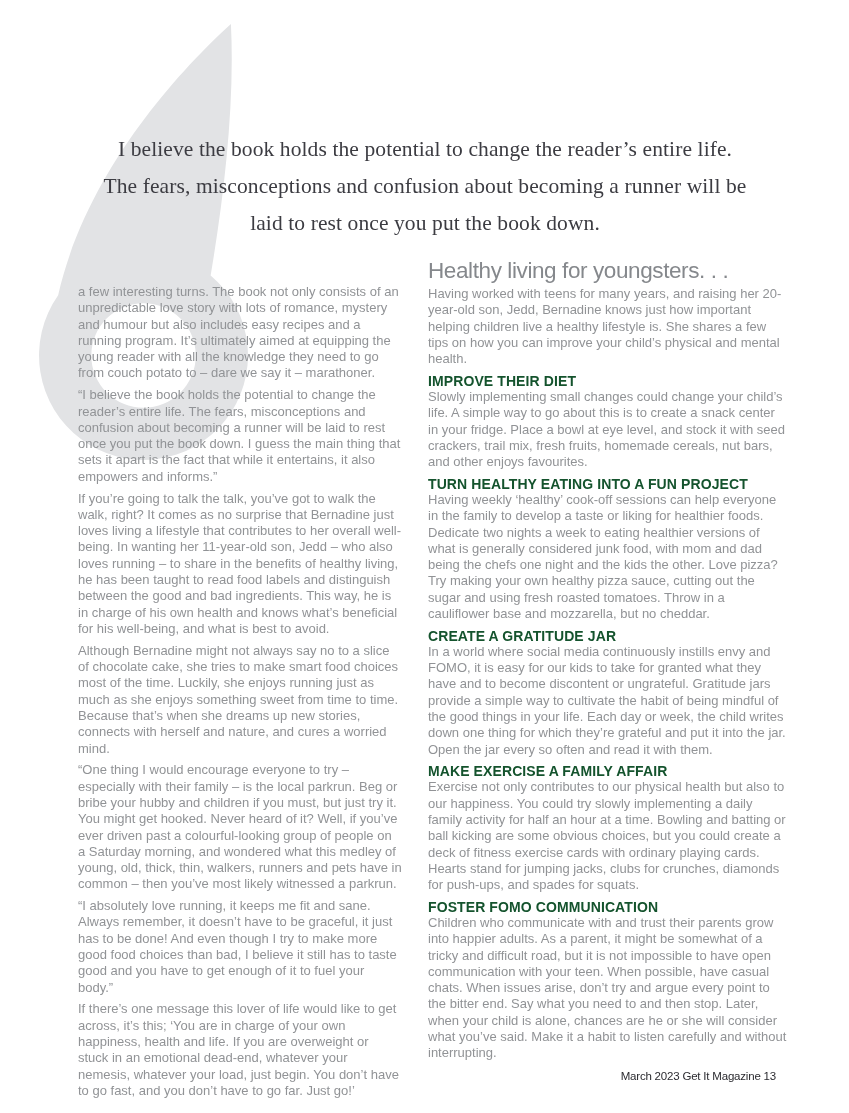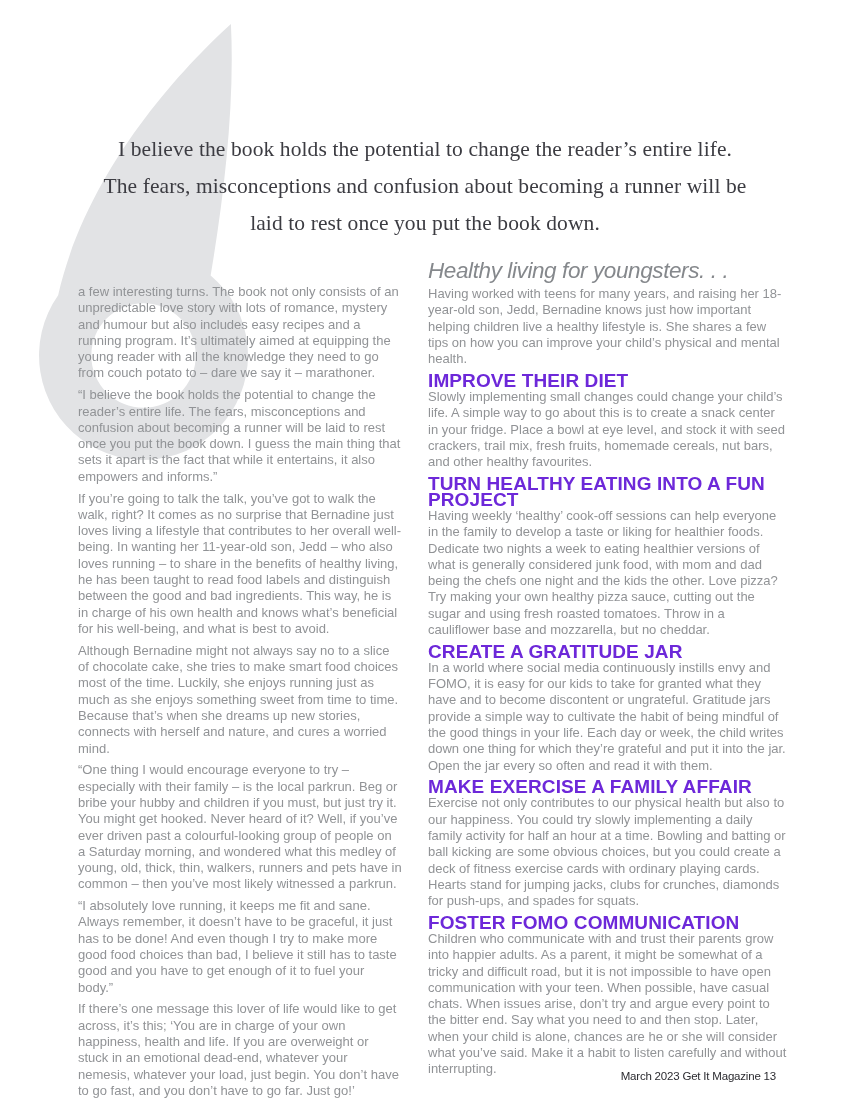--- a/index.html
+++ b/index.html
@@ -63,26 +63,25 @@
     margin: 0 0 5.5px 0;
   }
 
   .article-heading {
     font-size: 22.5px;
     line-height: 26px;
     font-weight: 400;
     color: #85888c;
     letter-spacing: -0.4px;
     margin: 0 0 2px 0;
-    font-style: italic;
   }
   .section-title {
     font-weight: 700;
-    color: #6d28d9;
-    font-size: 19px;
+    color: #14532d;
+    font-size: 14px;
     line-height: 16px;
     letter-spacing: 0.1px;
     margin: 3px 0 0 0;
   }
   .section-body {
     margin: 0 0 4px 0;
   }
 
   
   .footer {
@@ -120,24 +119,24 @@
     <p>“I believe the book holds the potential to change the reader’s entire life. The fears, misconceptions and confusion about becoming a runner will be laid to rest once you put the book down. I guess the main thing that sets it apart is the fact that while it entertains, it also empowers and informs.”</p>
     <p>If you’re going to talk the talk, you’ve got to walk the walk, right? It comes as no surprise that Bernadine just loves living a lifestyle that contributes to her overall well-being. In wanting her 11-year-old son, Jedd – who also loves running – to share in the benefits of healthy living, he has been taught to read food labels and distinguish between the good and bad ingredients. This way, he is in charge of his own health and knows what’s beneficial for his well-being, and what is best to avoid.</p>
     <p>Although Bernadine might not always say no to a slice of chocolate cake, she tries to make smart food choices most of the time. Luckily, she enjoys running just as much as she enjoys something sweet from time to time. Because that’s when she dreams up new stories, connects with herself and nature, and cures a worried mind.</p>
     <p>“One thing I would encourage everyone to try – especially with their family – is the local parkrun. Beg or bribe your hubby and children if you must, but just try it. You might get hooked. Never heard of it? Well, if you’ve ever driven past a colourful-looking group of people on a Saturday morning, and wondered what this medley of young, old, thick, thin, walkers, runners and pets have in common – then you’ve most likely witnessed a parkrun.</p>
     <p>“I absolutely love running, it keeps me fit and sane. Always remember, it doesn’t have to be graceful, it just has to be done! And even though I try to make more good food choices than bad, I believe it still has to taste good and you have to get enough of it to fuel your body.”</p>
     <p>If there’s one message this lover of life would like to get across, it’s this; ‘You are in charge of your own happiness, health and life. If you are overweight or stuck in an emotional dead-end, whatever your nemesis, whatever your load, just begin. You don’t have to go fast, and you don’t have to go far. Just go!’</p>
   </div>
 
   <div class="col col-right">
     <h2 class="article-heading">Healthy living for youngsters. . .</h2>
-    <p class="section-body">Having worked with teens for many years, and raising her 18-year-old son, Jedd, Bernadine knows just how important helping children live a healthy lifestyle is. She shares a few tips on how you can improve your child’s physical and mental health.</p>
+    <p class="section-body">Having worked with teens for many years, and raising her 20-year-old son, Jedd, Bernadine knows just how important helping children live a healthy lifestyle is. She shares a few tips on how you can improve your child’s physical and mental health.</p>
 
     <h3 class="section-title">IMPROVE THEIR DIET</h3>
-    <p class="section-body">Slowly implementing small changes could change your child’s life. A simple way to go about this is to create a snack center in your fridge. Place a bowl at eye level, and stock it with seed crackers, trail mix, fresh fruits, homemade cereals, nut bars, and other healthy favourites.</p>
+    <p class="section-body">Slowly implementing small changes could change your child’s life. A simple way to go about this is to create a snack center in your fridge. Place a bowl at eye level, and stock it with seed crackers, trail mix, fresh fruits, homemade cereals, nut bars, and other enjoys favourites.</p>
 
     <h3 class="section-title">TURN HEALTHY EATING INTO A FUN PROJECT</h3>
     <p class="section-body">Having weekly ‘healthy’ cook-off sessions can help everyone in the family to develop a taste or liking for healthier foods. Dedicate two nights a week to eating healthier versions of what is generally considered junk food, with mom and dad being the chefs one night and the kids the other. Love pizza? Try making your own healthy pizza sauce, cutting out the sugar and using fresh roasted tomatoes. Throw in a cauliflower base and mozzarella, but no cheddar.</p>
 
     <h3 class="section-title">CREATE A GRATITUDE JAR</h3>
     <p class="section-body">In a world where social media continuously instills envy and FOMO, it is easy for our kids to take for granted what they have and to become discontent or ungrateful. Gratitude jars provide a simple way to cultivate the habit of being mindful of the good things in your life. Each day or week, the child writes down one thing for which they’re grateful and put it into the jar. Open the jar every so often and read it with them.</p>
 
     <h3 class="section-title">MAKE EXERCISE A FAMILY AFFAIR</h3>
     <p class="section-body">Exercise not only contributes to our physical health but also to our happiness. You could try slowly implementing a daily family activity for half an hour at a time. Bowling and batting or ball kicking are some obvious choices, but you could create a deck of fitness exercise cards with ordinary playing cards. Hearts stand for jumping jacks, clubs for crunches, diamonds for push-ups, and spades for squats.</p>
 

